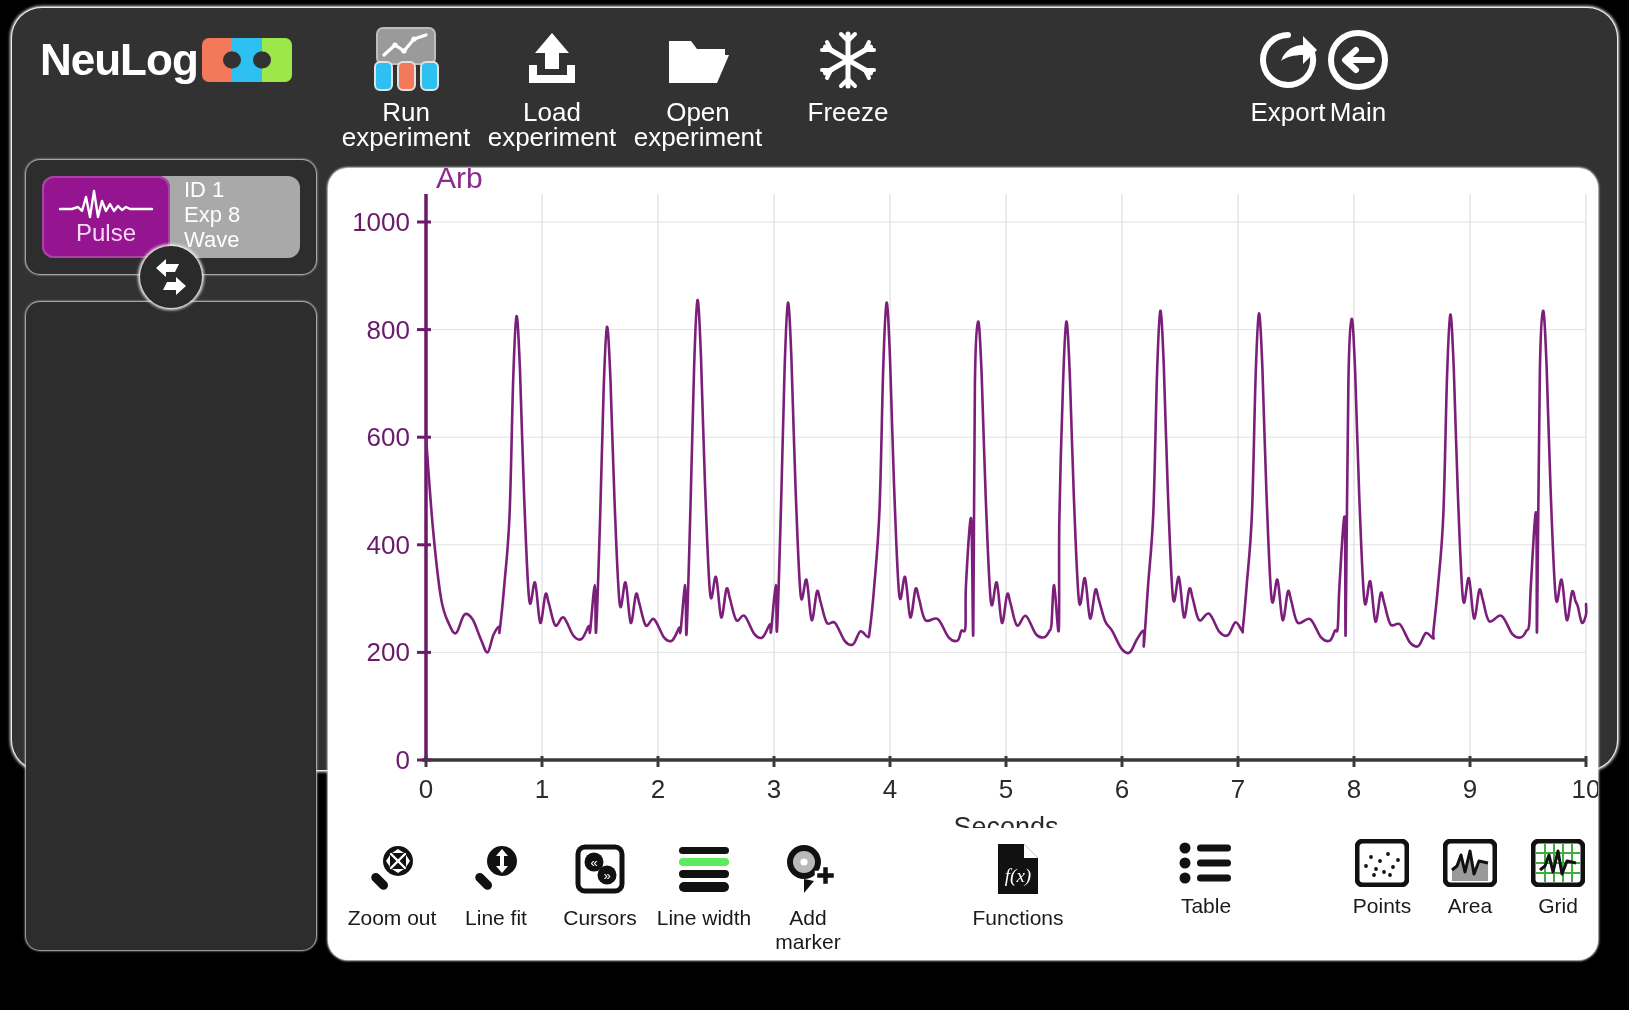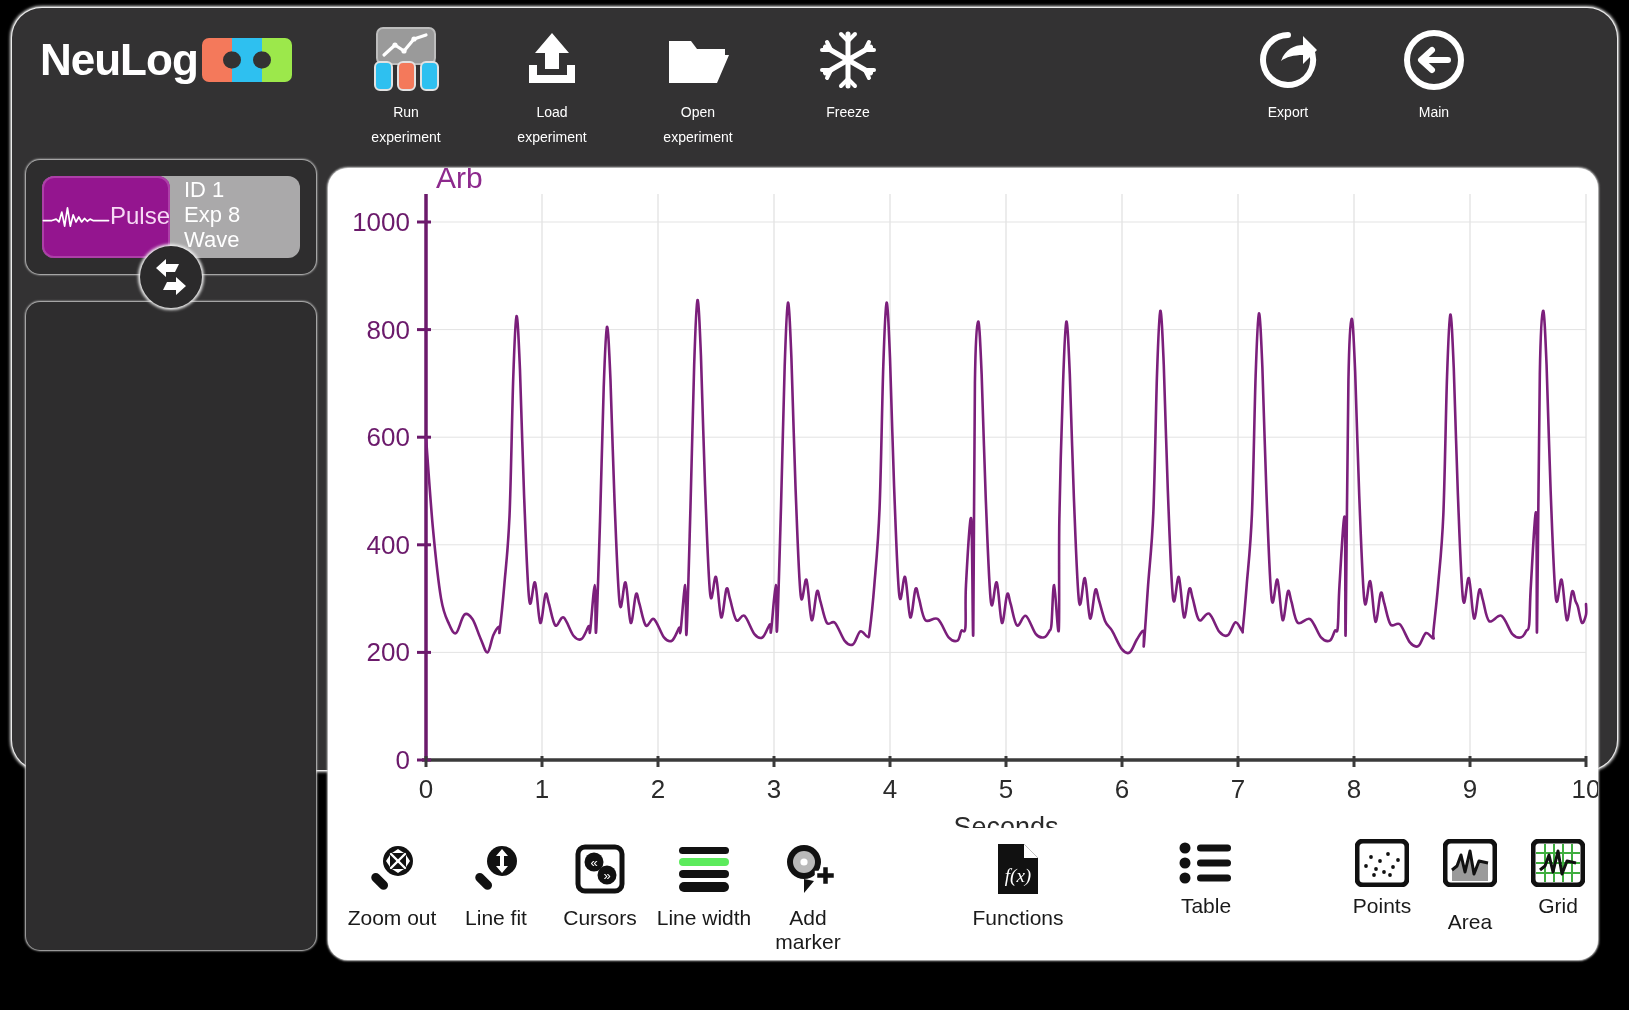--- a/index.html
+++ b/index.html
@@ -47,21 +47,21 @@
   .lb.dotR::after  { right:-8px; }
 
   .tool {
     position: absolute; top: 16px;
     width: 136px;
     display: flex; flex-direction: column;
     align-items: center; cursor: pointer;
   }
   .tool .ico { height: 72px; display:flex; align-items:center; justify-content:center; }
   .tool .lbl {
-    color:#fff; font-size:14px; text-align:center;
+    color:#fff; font-size:26px; text-align:center;
     line-height: 25px; margin-top: 4px;
   }
 
   
   .run-ico { position:relative; width:72px; height:66px; }
   .run-screen {
     position:absolute; left:6px; top:0; width:60px; height:38px;
     background:#9a9a9a; border-radius:7px; border:2px solid #bdbdbd;
   }
   .run-pods { position:absolute; left:4px; top:34px; display:flex; gap:4px; }
@@ -76,21 +76,21 @@
     box-shadow: 0 0 2px 1px #cfcfcf;
     position:relative;
   }
   .sensor-card {
     display:flex; align-items:stretch;
     background:#aaa9aa; border-radius:12px; overflow:hidden;
     height:82px;
   }
   .sensor-left {
     width:128px; background:#94158f; border-radius:12px;
-    display:flex; flex-direction:row; align-items:center; justify-content:center;
+    display:flex; flex-direction:column; align-items:center; justify-content:center;
     box-shadow: inset 0 0 0 2px #ad3fa8;
   }
   .sensor-left .wave { width:96px; height:34px; }
   .sensor-left .nm {
     color:#f7d9f5; font-size:24px; margin-top:-2px;
   }
   .sensor-right {
     flex:1; padding:6px 0 12px 14px;
     display:flex; flex-direction:column; justify-content:center;
   }
@@ -243,21 +243,21 @@
         <svg width="66" height="66" viewBox="0 0 66 66">
           <path d="M33 8 a25 25 0 1 0 22 13" fill="none" stroke="#fff" stroke-width="6" stroke-linecap="round"></path>
           <path d="M26 34 c4 -12 14 -16 22 -16 v-9 l14 14 l-14 14 v-9 c-9 0 -17 2 -22 6 Z" fill="#fff"></path>
         </svg>
       </div>
       <div class="lbl">
         <span>Export</span>
       </div>
     </div>
 
-    <div class="tool" style="left:1354px;justify-content:flex-end;">
+    <div class="tool" style="left:1278px;justify-content:flex-end;">
       <div class="ico">
         <svg width="66" height="66" viewBox="0 0 66 66">
           <circle cx="33" cy="33" r="27" fill="none" stroke="#fff" stroke-width="6"></circle>
           <path d="M47 33 H23 M31 23 L20 33 L31 43" fill="none" stroke="#fff" stroke-width="6" stroke-linecap="round" stroke-linejoin="round"></path>
         </svg>
       </div>
       <div class="lbl">
         <span>Main</span>
       </div>
     </div>
@@ -466,21 +466,21 @@
               <circle cx="38" cy="28" r="1.9"></circle>
                 <circle cx="43" cy="21" r="1.9"></circle>
                 <circle cx="19" cy="36" r="1.9"></circle>
               <circle cx="35" cy="36" r="1.9"></circle>
             </g>
           </svg>
         </div>
         <div class="blbl">Points</div>
       </div>
 
-      <div class="btool viewbtn" style="left:1084px;gap:16px;">
+      <div class="btool viewbtn" style="left:1084px;">
         <div class="bico">
           <svg width="54" height="48" viewBox="0 0 54 48">
             <rect x="2" y="2" width="50" height="44" rx="6" fill="#fff" stroke="#111" stroke-width="5"></rect>
             <path d="M9,31 14,27 18,16 22,33 27,12 31,35 36,22 45,24 L45,42 L9,42 Z" fill="#9a9a9a"></path>
             <polyline points="9,31 14,27 18,16 22,33 27,12 31,35 36,22 45,24" fill="none" stroke="#111" stroke-width="3" stroke-linejoin="round"></polyline>
           </svg>
         </div>
         <div class="blbl">Area</div>
       </div>
 

